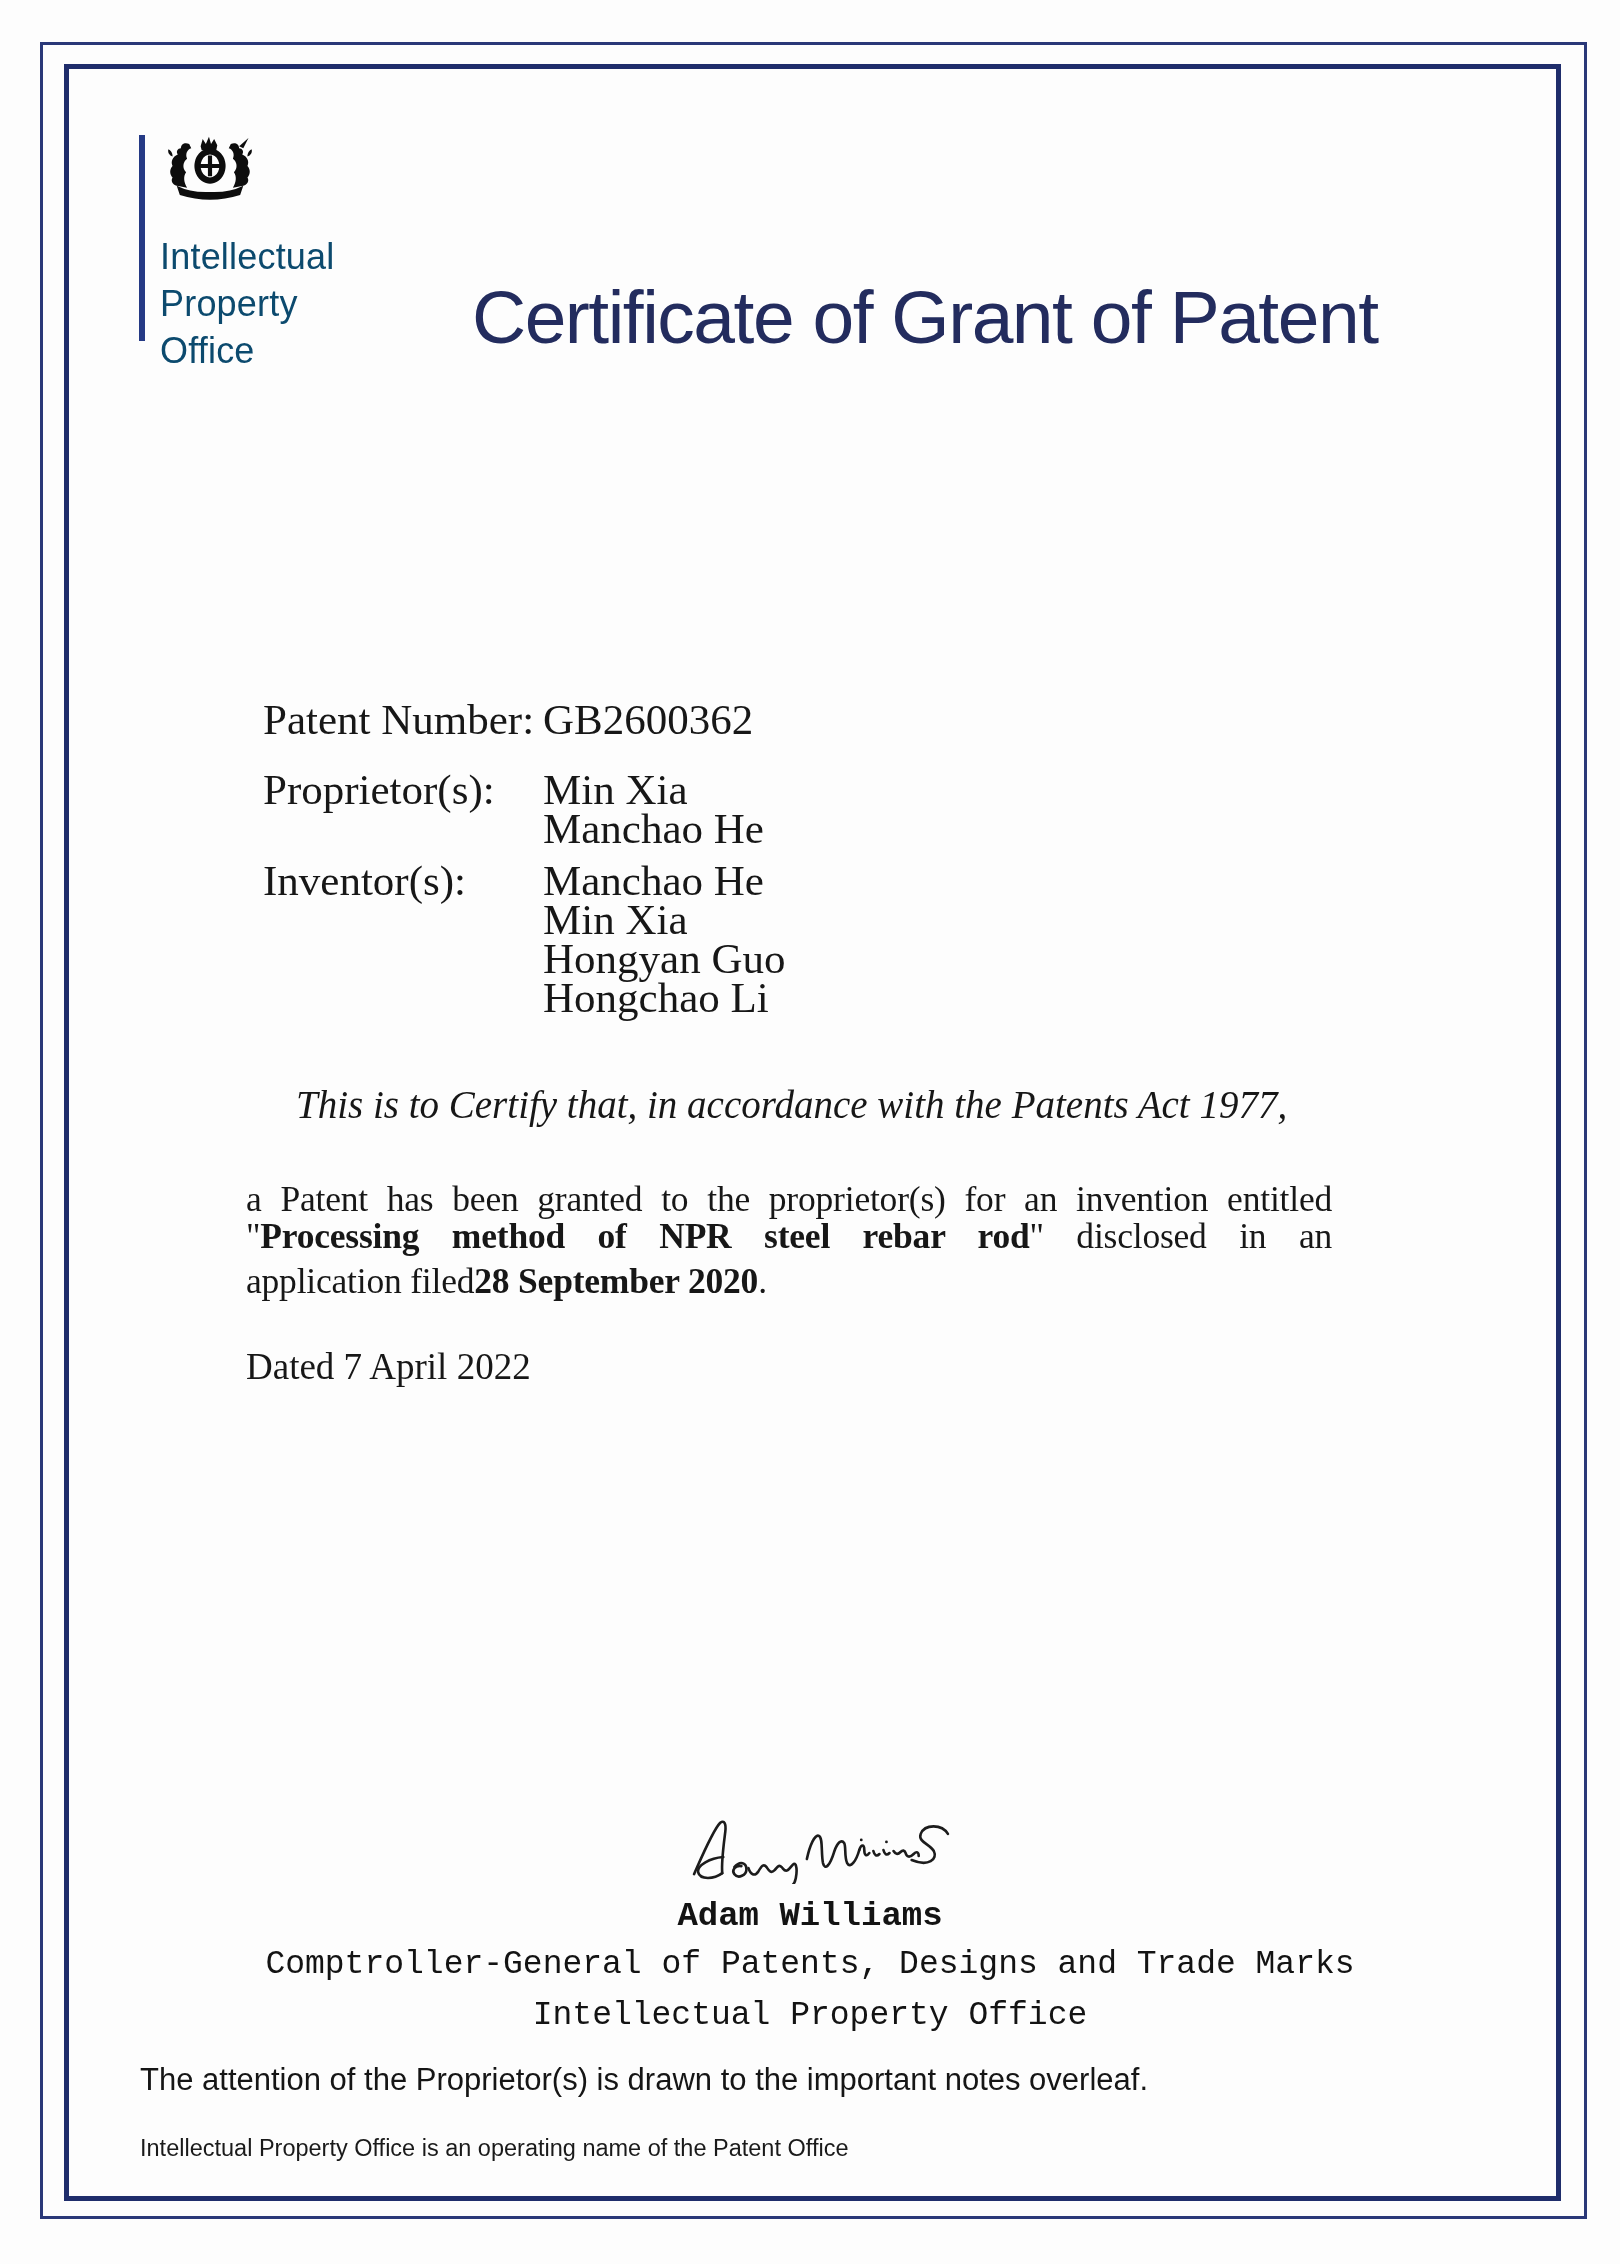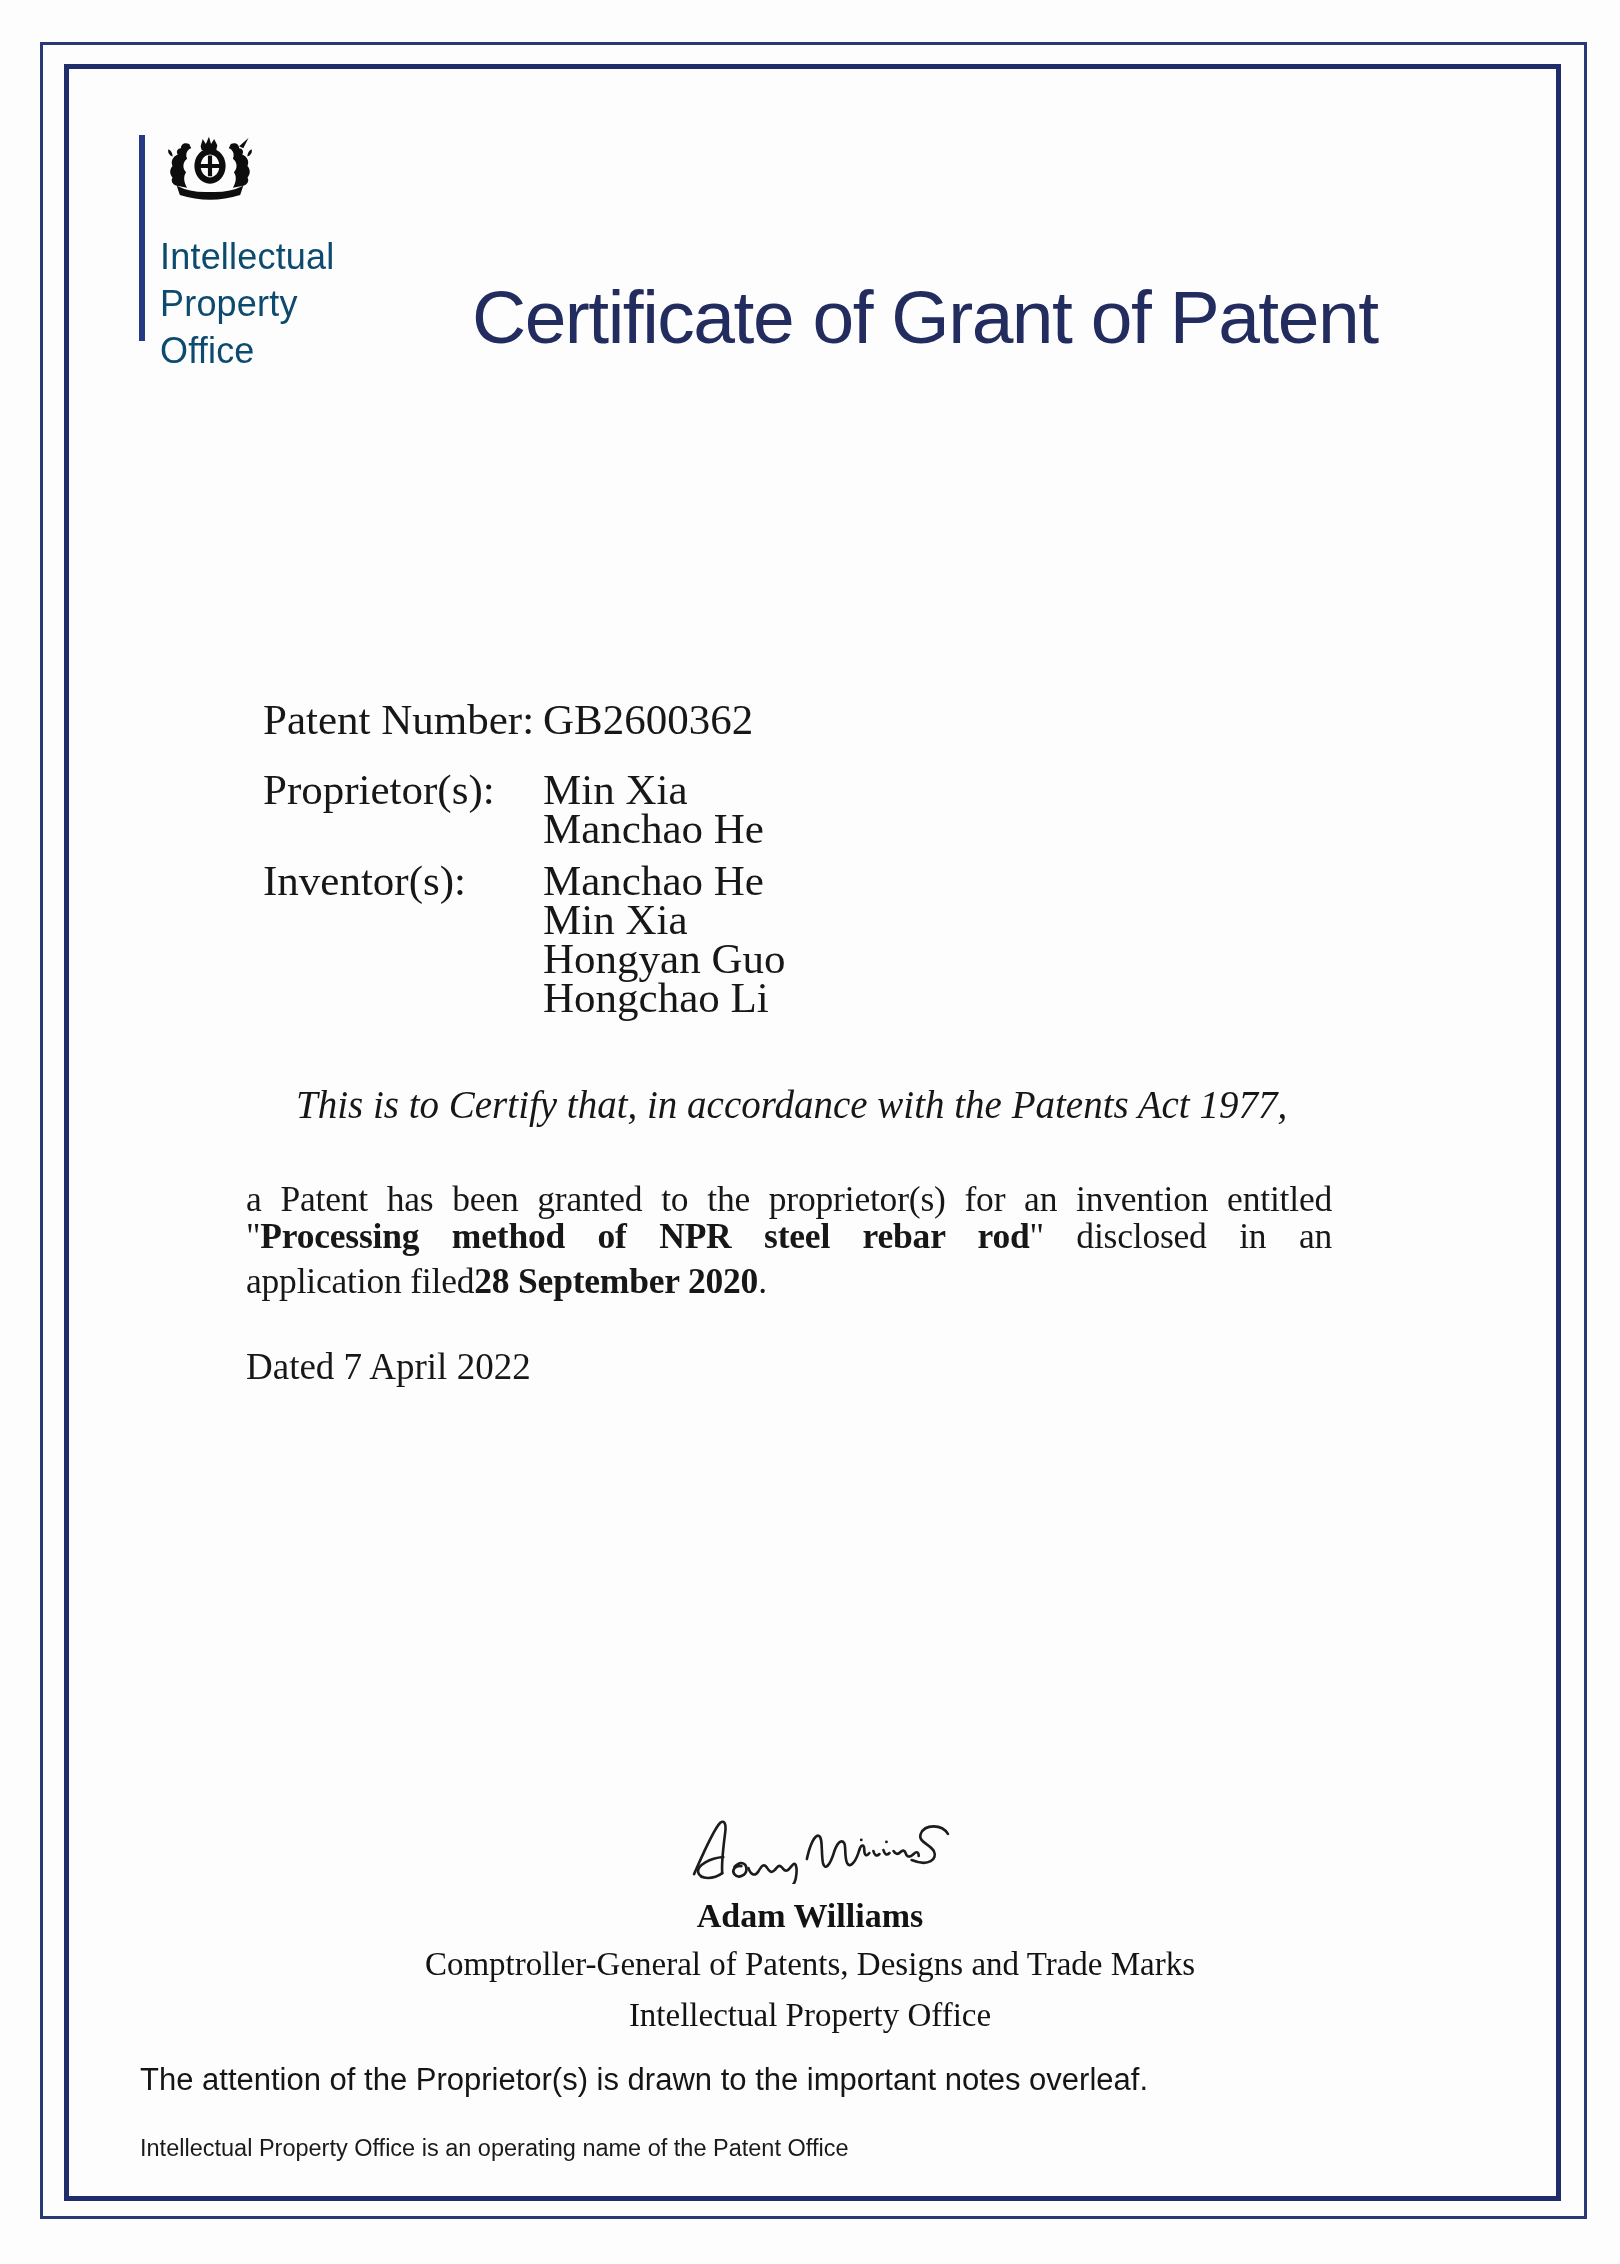--- a/index.html
+++ b/index.html
@@ -28,21 +28,21 @@
         line-height:1;white-space:nowrap;}
   .gline{position:absolute;left:246px;width:1086px;font-size:35.5px;line-height:42px;
         letter-spacing:-0.2px;}
   .gjust{text-align:justify;text-align-last:justify;white-space:nowrap;}
   .gl1{top:1178px;} .gl2{top:1215px;} .gl3{top:1260px;text-align:left;}
   .gl3 .date{}
   .dated{position:absolute;left:246px;top:1348px;font-size:37px;line-height:1;white-space:nowrap;}
   
   .sig-svg{position:absolute;left:688px;top:1816px;width:272px;height:68px;}
   .cline{position:absolute;left:0;width:1620px;text-align:center;
-        font-family:Liberation Serif, serif;line-height:1;color:#131313;}
+        font-family:Liberation Mono, monospace;line-height:1;color:#131313;}
   .sig-name{top:1899px;font-size:34px;font-weight:bold;}
   .sig-role{top:1948px;font-size:33px;}
   .sig-org{top:1990px;font-size:33px;margin-top:9px;}
   
   .attention{position:absolute;left:140px;top:2064px;font-family:"Liberation Sans",sans-serif;
         font-size:31px;line-height:1;color:#151515;white-space:nowrap;}
   .operating{position:absolute;left:140px;top:2137px;font-family:"Liberation Sans",sans-serif;
         font-size:23.5px;line-height:1;color:#1a1a1a;white-space:nowrap;}
   b{font-weight:bold;}
 </style>

